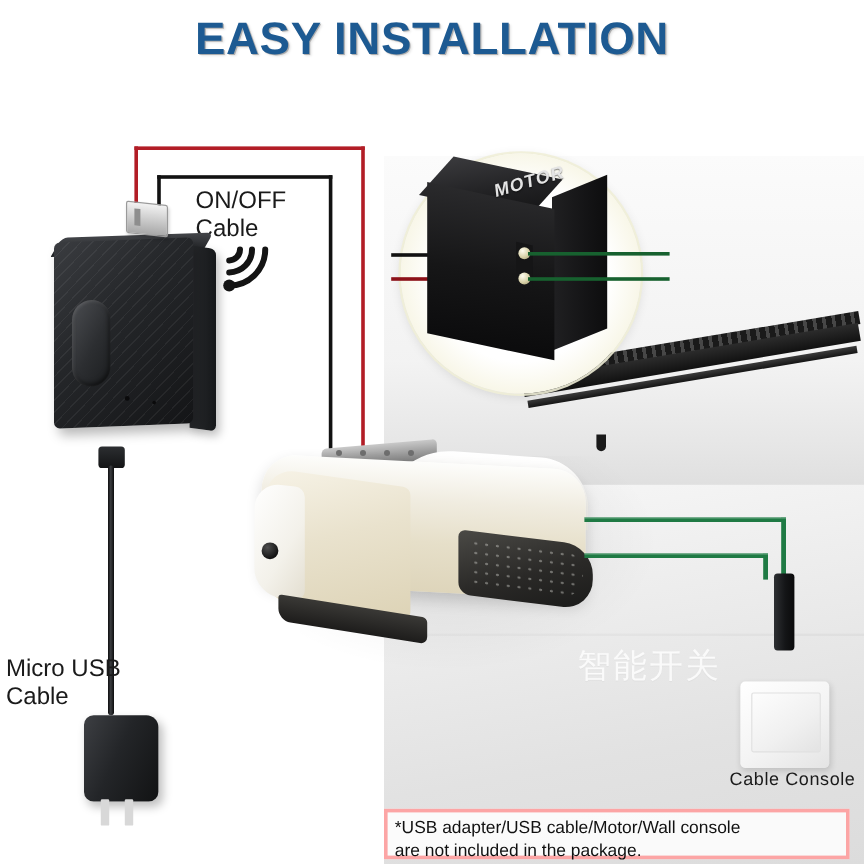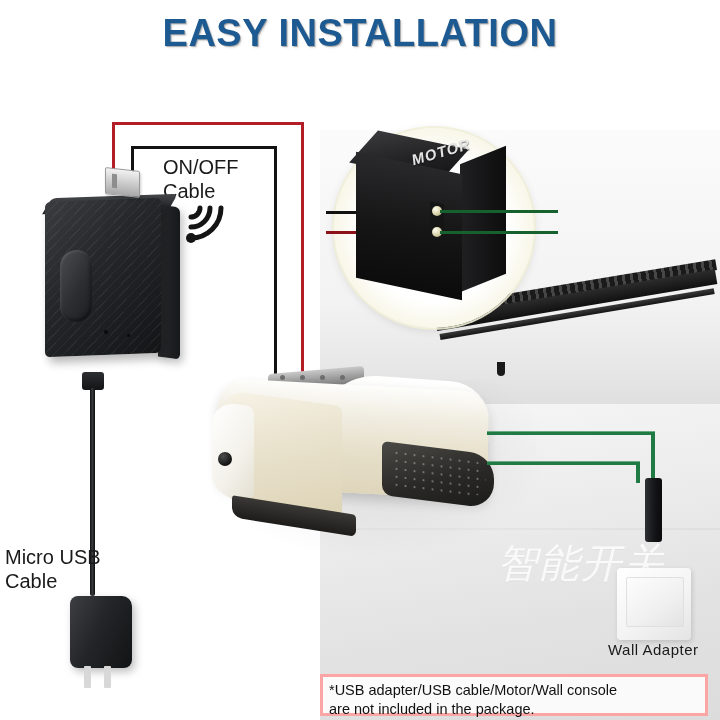--- a/index.html
+++ b/index.html
@@ -84,28 +84,27 @@
     white-space: pre-line;
   }
   .label-onoff   { left: 163px; top: 156px; text-align: left; }
   .label-microusb{ left: 5px;   top: 546px; text-align: left; }
   .label-adapter { left: 164px; top: 655px; text-align: center; width: 160px; }
   .label-console { left: 608px; top: 641px; font-size: 15px; letter-spacing: 0.5px;}
 
   
   .watermark {
     position: absolute;
-    left: 497px; top: 536px;
-    font-size: 40px;
+    left: 481px; top: 536px;
+    font-size: 28px;
     color: rgba(255,255,255,0.82);
     letter-spacing: 2px;
     font-family: "DejaVu Sans", sans-serif;
     text-shadow: 0 1px 1px rgba(0,0,0,0.035);
     pointer-events: none;
-    font-style: italic;
   }
 
   
   .wire { position: absolute; }
   .wire-red   { background: #b21d26; }
   .wire-black { background: #121212; }
   .wire-green { background: #1f7a44; box-shadow: inset 0 1px 0 rgba(255,255,255,0.35); }
 
   
   .red-v1 { left: 112px; top: 122px; width: 3px; height: 62px; }
@@ -528,18 +527,18 @@
   <div class="wire wire-green grn-h1"></div>
   <div class="wire wire-green grn-h2"></div>
   <div class="wire wire-green grn-v1"></div>
   <div class="wire wire-green grn-v2"></div>
 
   <div class="watermark">智能开关</div>
 
   <div class="console-connector"></div>
   <div class="console-plate"></div>
   <div class="console-button"></div>
-  <div class="label label-console">Wall  Adapter</div>
+  <div class="label label-console">Cable  Console</div>
 
   <div class="disclaimer">*USB adapter/USB cable/Motor/Wall console
   are not included in the package.</div>
 
 </div>
 
 </body></html>

